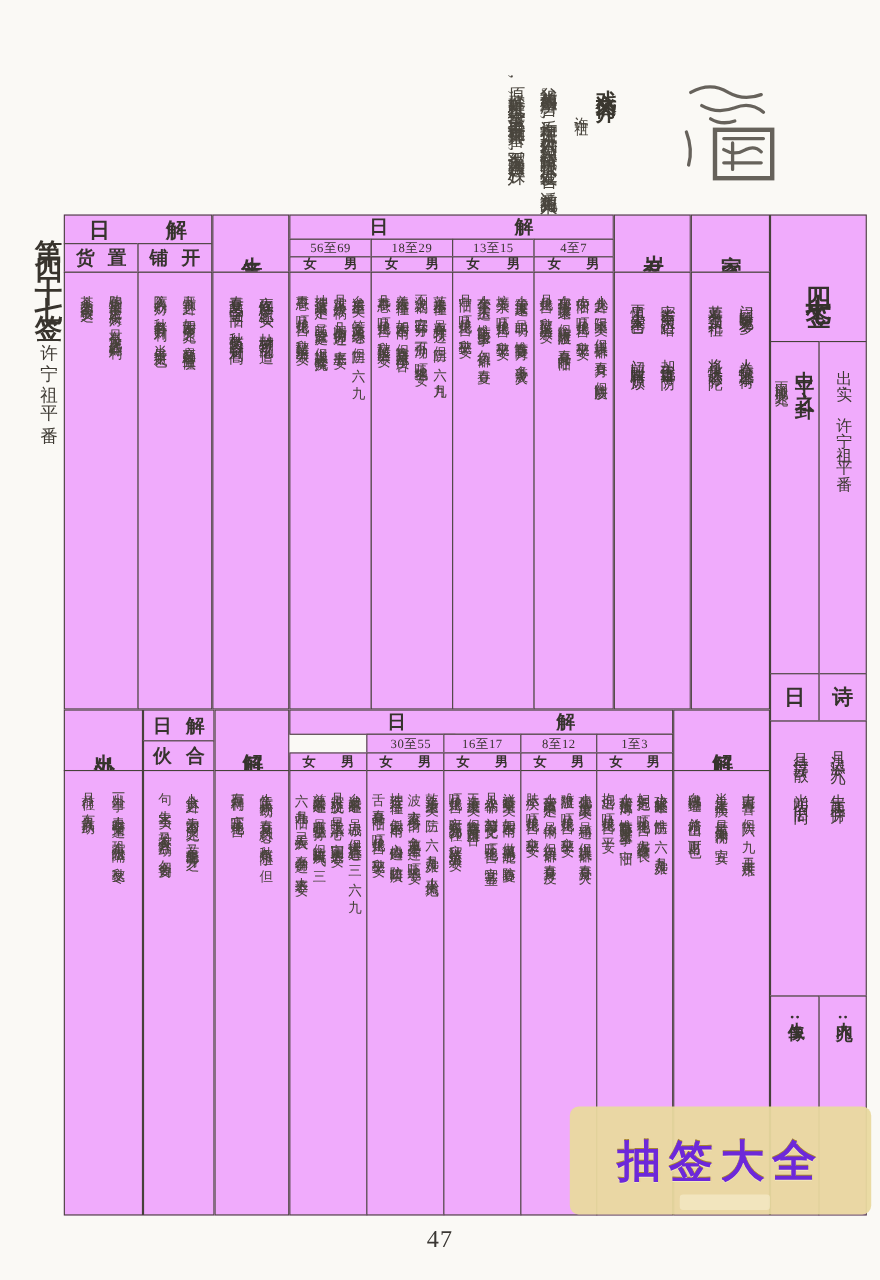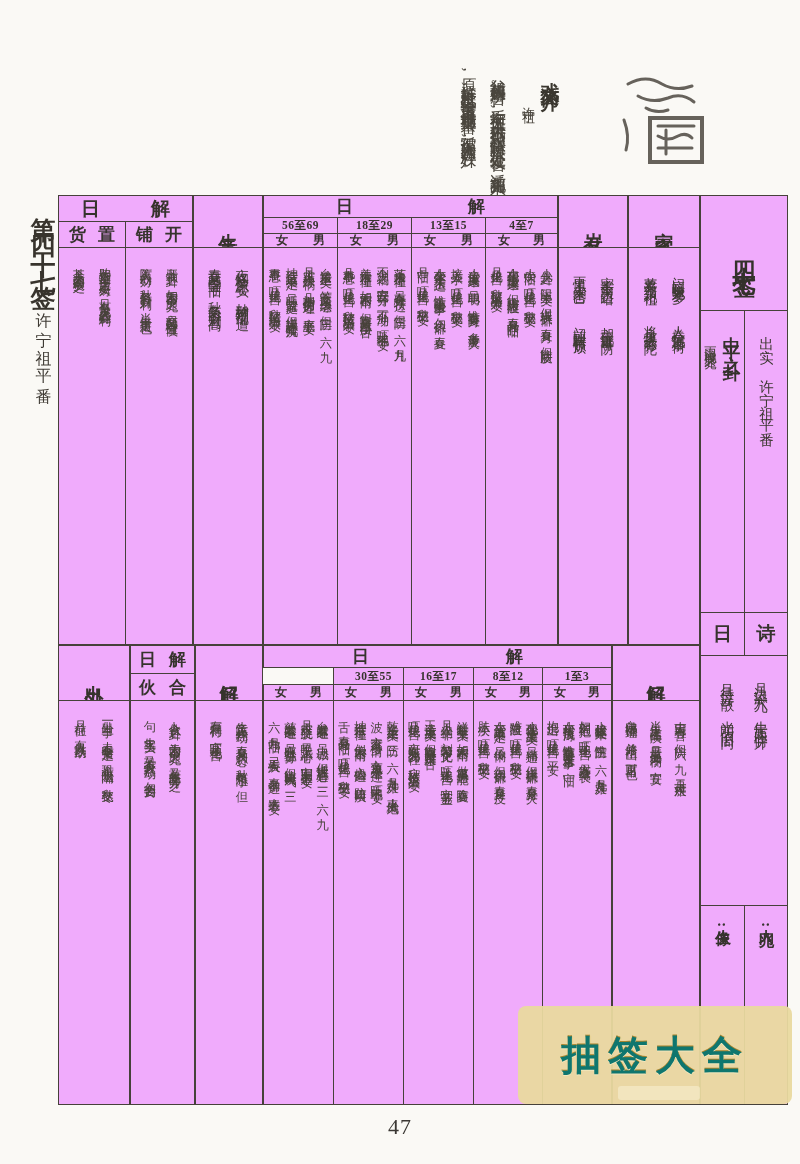--- a/index.html
+++ b/index.html
@@ -9,37 +9,37 @@
   .cell{position:absolute;box-sizing:border-box;border:1.4px solid #46413a;background:#f0abfc;}
   .hc{display:flex;align-items:center;justify-content:center;font-weight:bold;color:#36332d;}
   .spread{display:block;width:100%;text-align:justify;text-align-last:justify;box-sizing:border-box;}
   .v{writing-mode:vertical-rl;}
   .vcell{display:flex;flex-direction:row-reverse;justify-content:space-evenly;
          align-items:flex-start;padding:10px 1px 6px;}
   .vline{writing-mode:vertical-rl;font-size:12.3px;line-height:14px;letter-spacing:1.6px;color:#47423a;}
   .vline-mid{writing-mode:vertical-rl;font-size:13.5px;line-height:16px;letter-spacing:2.5px;color:#3e3a33;}
   .hdr-v{writing-mode:vertical-rl;font-size:19px;letter-spacing:9px;font-weight:bold;}
   .hdr-h{font-size:19px;font-weight:bold;}
-  .agelabel{font-size:11.5px;font-weight:bold;letter-spacing:0.5px;}
+  .agelabel{font-size:11.5px;font-weight:normal;letter-spacing:0.5px;}
   .gender{font-size:12px;font-weight:bold;}
   .intro-title{writing-mode:vertical-rl;font-size:19px;font-weight:bold;letter-spacing:4px;color:#3a372f;}
   .intro-sub{writing-mode:vertical-rl;font-size:13px;letter-spacing:2px;padding-top:30px;color:#4a463e;}
   .intro-body{writing-mode:vertical-rl;font-size:16px;line-height:29.5px;letter-spacing:1.5px;
               height:104px;color:#4a463e;}
   .margin-big{writing-mode:vertical-rl;font-size:25px;font-weight:bold;letter-spacing:17px;color:#38342d;}
   .margin-small{writing-mode:vertical-rl;font-size:16px;letter-spacing:19px;color:#3e3a33;margin-top:16px;}
   .signno{writing-mode:vertical-rl;font-size:23px;font-weight:bold;letter-spacing:5px;color:#34312b;}
   .chushi{writing-mode:vertical-rl;font-size:14.5px;letter-spacing:13px;color:#3c3831;}
   .grade-big{font-size:17.5px;font-weight:bold;letter-spacing:9px;color:#34312b;}
   .grade-small{font-size:12.3px;letter-spacing:2px;margin-top:14px;color:#47423a;}
   .poemline{writing-mode:vertical-rl;font-size:14px;line-height:17px;letter-spacing:4px;color:#3c3831;}
   .nlab{writing-mode:vertical-rl;font-size:15.5px;font-weight:bold;letter-spacing:3px;color:#36332d;}
   .watermark{position:absolute;left:518px;top:1006px;width:274px;height:98px;border-radius:8px;
              background:rgba(233,217,159,0.95);display:flex;align-items:center;justify-content:center;z-index:9;}
-  .wm-text{font-size:40px;font-weight:bold;letter-spacing:7px;color:#0f766e;
+  .wm-text{font-size:40px;font-weight:bold;letter-spacing:7px;color:#6d28d9;
            text-shadow:0 1px 0 #f3e7bd,0 -1px 0 #a8842f,1px 0 1px #e6d08c;}
   .wm-sub{position:absolute;left:100px;top:80px;width:82px;height:14px;border-radius:3px;
           background:rgba(248,240,211,0.55);}
   .pageno{position:absolute;left:0;top:1114px;width:800px;text-align:center;
           font-size:22px;color:#3a3733;letter-spacing:1px;}
 </style>
 </head>
 <body>
 
 <div class="page">

